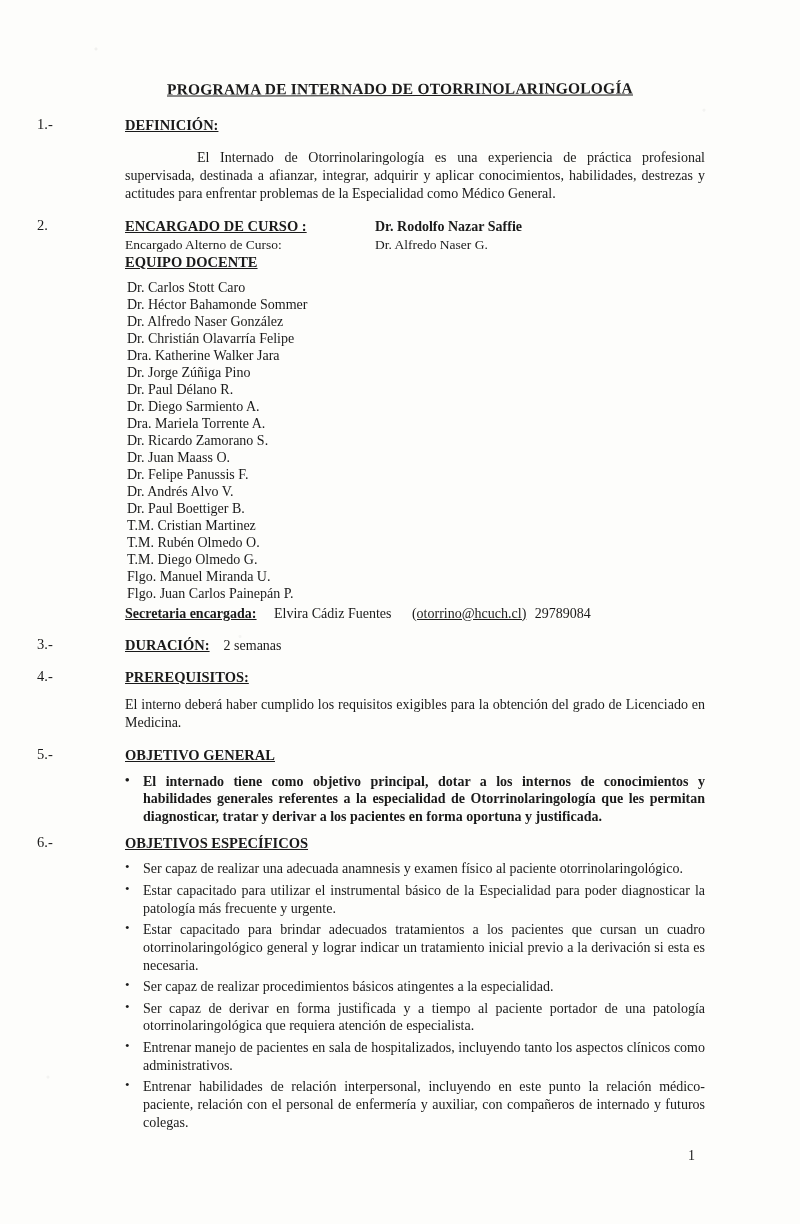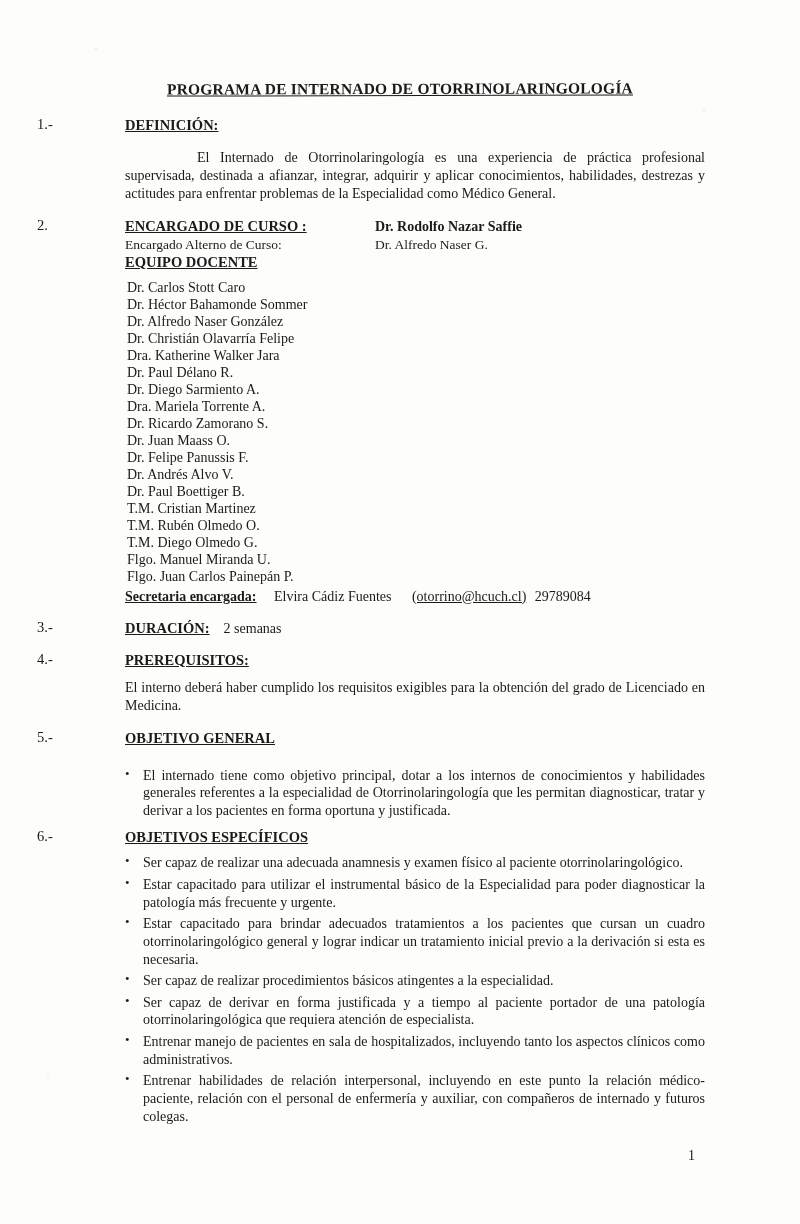--- a/index.html
+++ b/index.html
@@ -179,20 +179,21 @@
     </div>
 
     <div class="heading eq-title">EQUIPO DOCENTE</div>
 
     <ul class="teacher-list block-indent">
       <li>Dr. Carlos  Stott Caro</li>
       <li>Dr. Héctor Bahamonde Sommer</li>
       <li>Dr. Alfredo Naser González</li>
       <li>Dr. Christián Olavarría Felipe</li>
       <li>Dra. Katherine Walker Jara</li>
+      <li>Dr. Jorge Zúñiga Pino</li>
       <li>Dr. Paul Délano R.</li>
       <li>Dr. Diego Sarmiento A.</li>
       <li>Dra. Mariela Torrente A.</li>
       <li>Dr. Ricardo Zamorano S.</li>
       <li>Dr. Juan Maass O.</li>
       <li>Dr. Felipe Panussis F.</li>
       <li>Dr. Andrés Alvo V.</li>
       <li>Dr. Paul Boettiger B.</li>
       <li>T.M. Cristian Martinez</li>
       <li>T.M. Rubén Olmedo O.</li>
@@ -217,21 +218,21 @@
 
   <div class="section sect-gap">
     <span class="num">4.-</span>
     <span class="heading hdr-indent">PREREQUISITOS:</span>
     <p class="body-text hdr-indent" style="margin-top:10px;">El interno deberá haber cumplido los requisitos exigibles para la obtención del grado de Licenciado en Medicina.</p>
   </div>
 
   <div class="section sect-gap">
     <span class="num">5.-</span>
     <span class="heading hdr-indent">OBJETIVO GENERAL</span>
-    <ul class="bullets" style="margin-top:20px;">
+    <ul class="bullets" style="margin-top:9px;font-weight:bold;">
       <li>El internado tiene como objetivo principal, dotar a los internos de conocimientos y habilidades generales referentes a la especialidad de Otorrinolaringología que les permitan diagnosticar, tratar y derivar a los pacientes en forma oportuna y justificada.</li>
     </ul>
   </div>
 
   <div class="section sect-gap-sm">
     <span class="num">6.-</span>
     <span class="heading hdr-indent">OBJETIVOS ESPECÍFICOS</span>
     <ul class="bullets" style="margin-top:8px;">
       <li>Ser capaz de realizar una adecuada anamnesis y examen físico al paciente otorrinolaringológico.</li>
       <li>Estar capacitado para utilizar el instrumental básico de la Especialidad para poder diagnosticar la patología más frecuente y urgente.</li>

